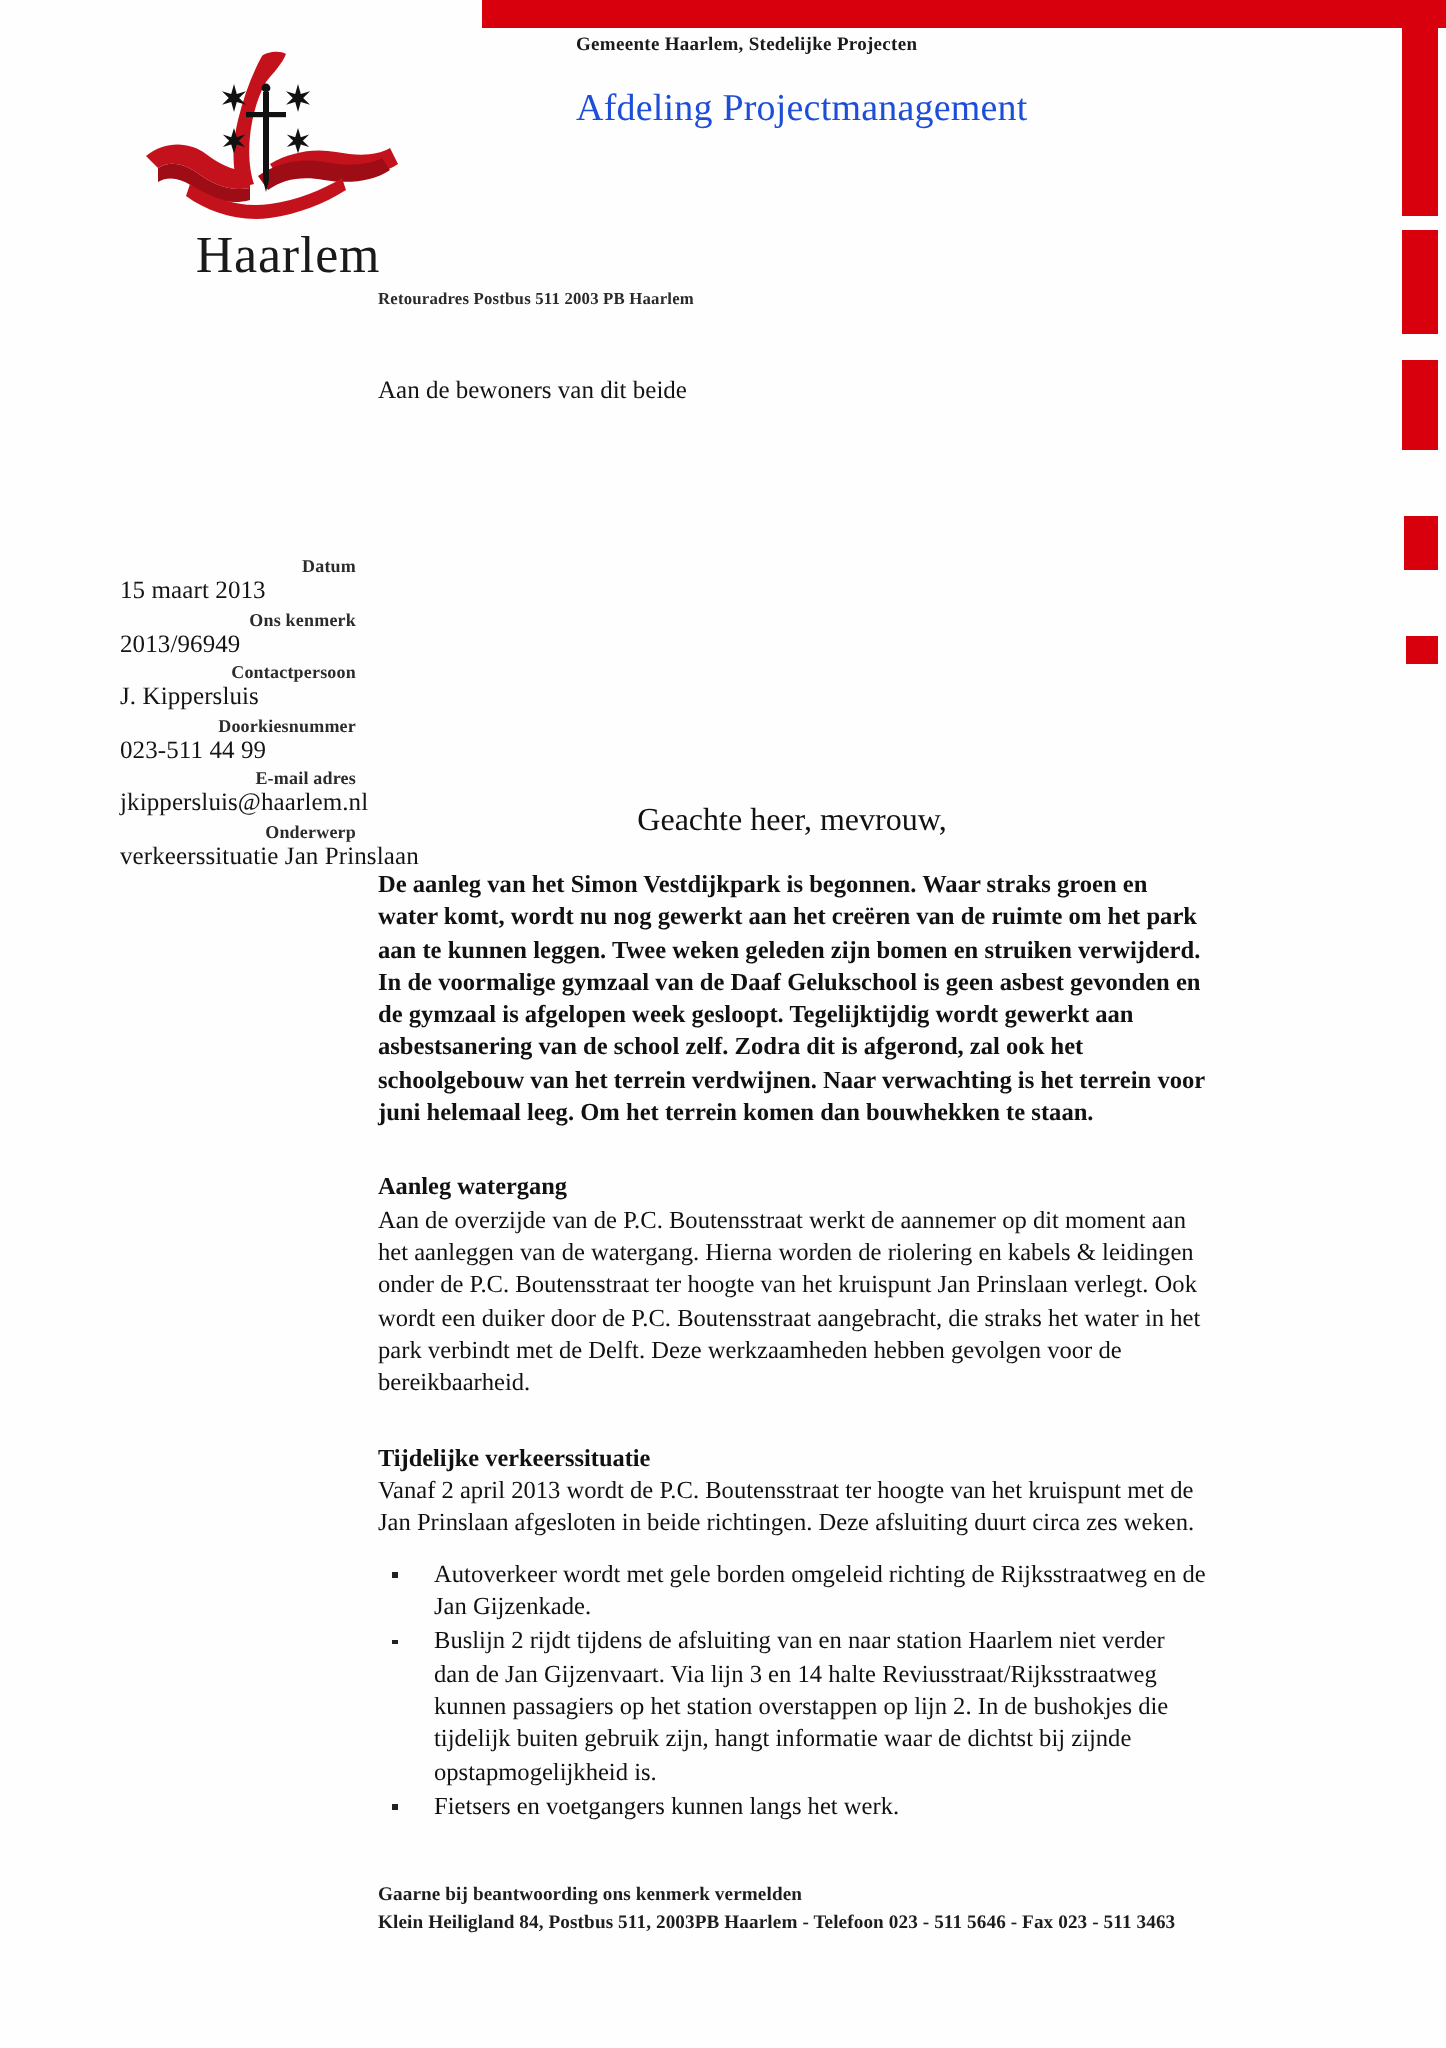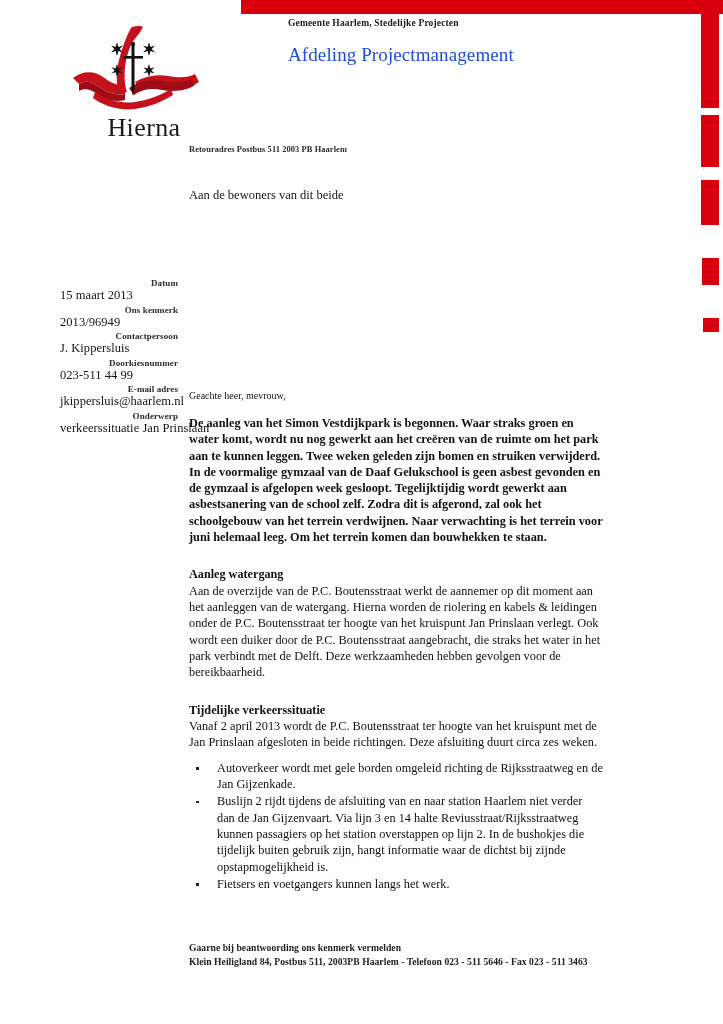--- a/index.html
+++ b/index.html
@@ -138,22 +138,23 @@
   }
 
   
   .body-col {
     position: absolute;
     left: 189px;
     top: 390px;
     width: 414px;
   }
   .salutation {
-    font-size: 10px;
-    margin: 0 0 14px 0;
+    font-size: 16px;
+    margin: 12px 0 14px 0;
+    text-align: center;
   }
   .para {
     font-size: 12.3px;
     line-height: 16.3px;
     margin: 0 0 14px 0;
     text-align: left;
     font-weight: bold;
   }
   .sect {
     margin-top: 22px;
@@ -239,21 +240,21 @@
 
       <path d="M62.5 68 L64 74 L65.5 68 Z" fill="#111111"></path>
 
       <g fill="#111111">
         <path d="M48 20 L49.4 25 L54 23.6 L50.6 27 L54 30.4 L49.4 29 L48 34 L46.6 29 L42 30.4 L45.4 27 L42 23.6 L46.6 25 Z"></path>
         <path d="M48 42 L49.4 46.6 L53.6 45.3 L50.4 48.4 L53.6 51.5 L49.4 50.2 L48 54.8 L46.6 50.2 L42.4 51.5 L45.6 48.4 L42.4 45.3 L46.6 46.6 Z"></path>
         <path d="M80 20 L81.4 25 L86 23.6 L82.6 27 L86 30.4 L81.4 29 L80 34 L78.6 29 L74 30.4 L77.4 27 L74 23.6 L78.6 25 Z"></path>
         <path d="M80 42 L81.4 46.6 L85.6 45.3 L82.4 48.4 L85.6 51.5 L81.4 50.2 L80 54.8 L78.6 50.2 L74.4 51.5 L77.6 48.4 L74.4 45.3 L78.6 46.6 Z"></path>
       </g>
     </svg>
-    <div class="logo-word">Hierna</div>
+    <div class="logo-word">Haarlem</div>
   </div>
 
   <div class="org-line">Gemeente Haarlem, Stedelijke Projecten</div>
   <div class="dept-title">Afdeling Projectmanagement</div>
 
   <div class="retour">Retouradres Postbus 511  2003 PB  Haarlem</div>
 
   <div class="addressee">Aan de bewoners van dit beide</div>
 
   <div class="meta">

